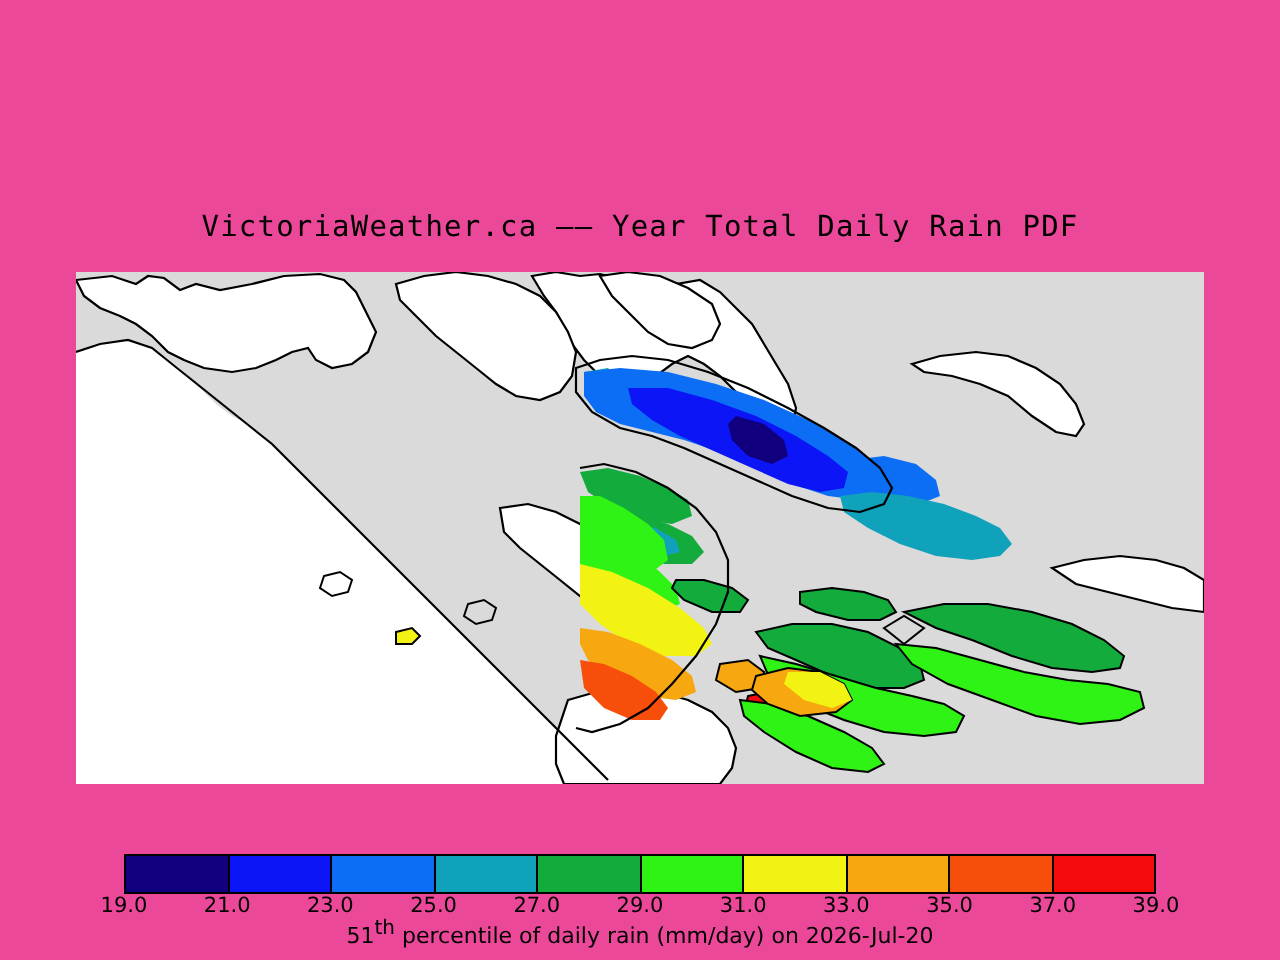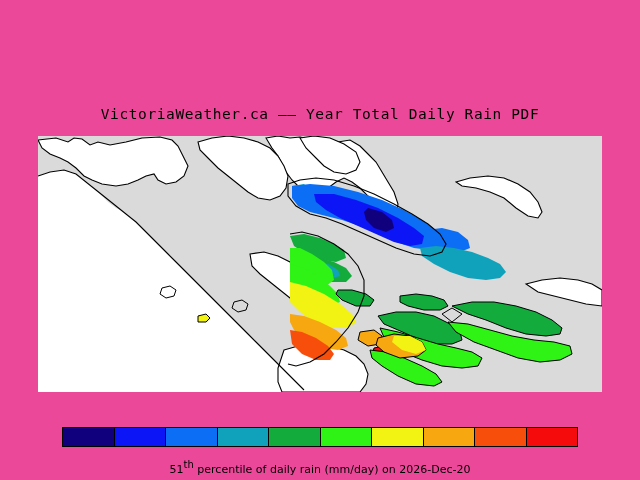--- a/index.html
+++ b/index.html
@@ -241,16 +241,29 @@
         <div class="cb-band" title="25.0-27.0" style="background: rgb(16, 162, 187);"></div>
         <div class="cb-band" title="27.0-29.0" style="background: rgb(20, 171, 61);"></div>
         <div class="cb-band" title="29.0-31.0" style="background: rgb(47, 242, 21);"></div>
         <div class="cb-band" title="31.0-33.0" style="background: rgb(242, 242, 19);"></div>
         <div class="cb-band" title="33.0-35.0" style="background: rgb(247, 167, 15);"></div>
         <div class="cb-band" title="35.0-37.0" style="background: rgb(247, 79, 11);"></div>
         <div class="cb-band" title="37.0-39.0" style="background: rgb(245, 11, 11);"></div>
       </div>
   </div>
 
-
-  <div id="cb-caption"><span>51</span><sup>th</sup><span> percentile of daily rain (mm/day) on 2026-Dec-20</span></div>
+  <div id="cb-ticks">
+      <div class="cb-tick" style="left: 26px;">19.0</div>
+      <div class="cb-tick" style="left: 77.6px;">21.0</div>
+      <div class="cb-tick" style="left: 129.2px;">23.0</div>
+      <div class="cb-tick" style="left: 180.8px;">25.0</div>
+      <div class="cb-tick" style="left: 232.4px;">27.0</div>
+      <div class="cb-tick" style="left: 284px;">29.0</div>
+      <div class="cb-tick" style="left: 335.6px;">31.0</div>
+      <div class="cb-tick" style="left: 387.2px;">33.0</div>
+      <div class="cb-tick" style="left: 438.8px;">35.0</div>
+      <div class="cb-tick" style="left: 490.4px;">37.0</div>
+      <div class="cb-tick" style="left: 542px;">39.0</div>
+    </div>
+
+  <div id="cb-caption"><span>51</span><sup>th</sup><span> percentile of daily rain (mm/day) on 2026-Jul-20</span></div>
 
 </div>
 
 </body></html>

